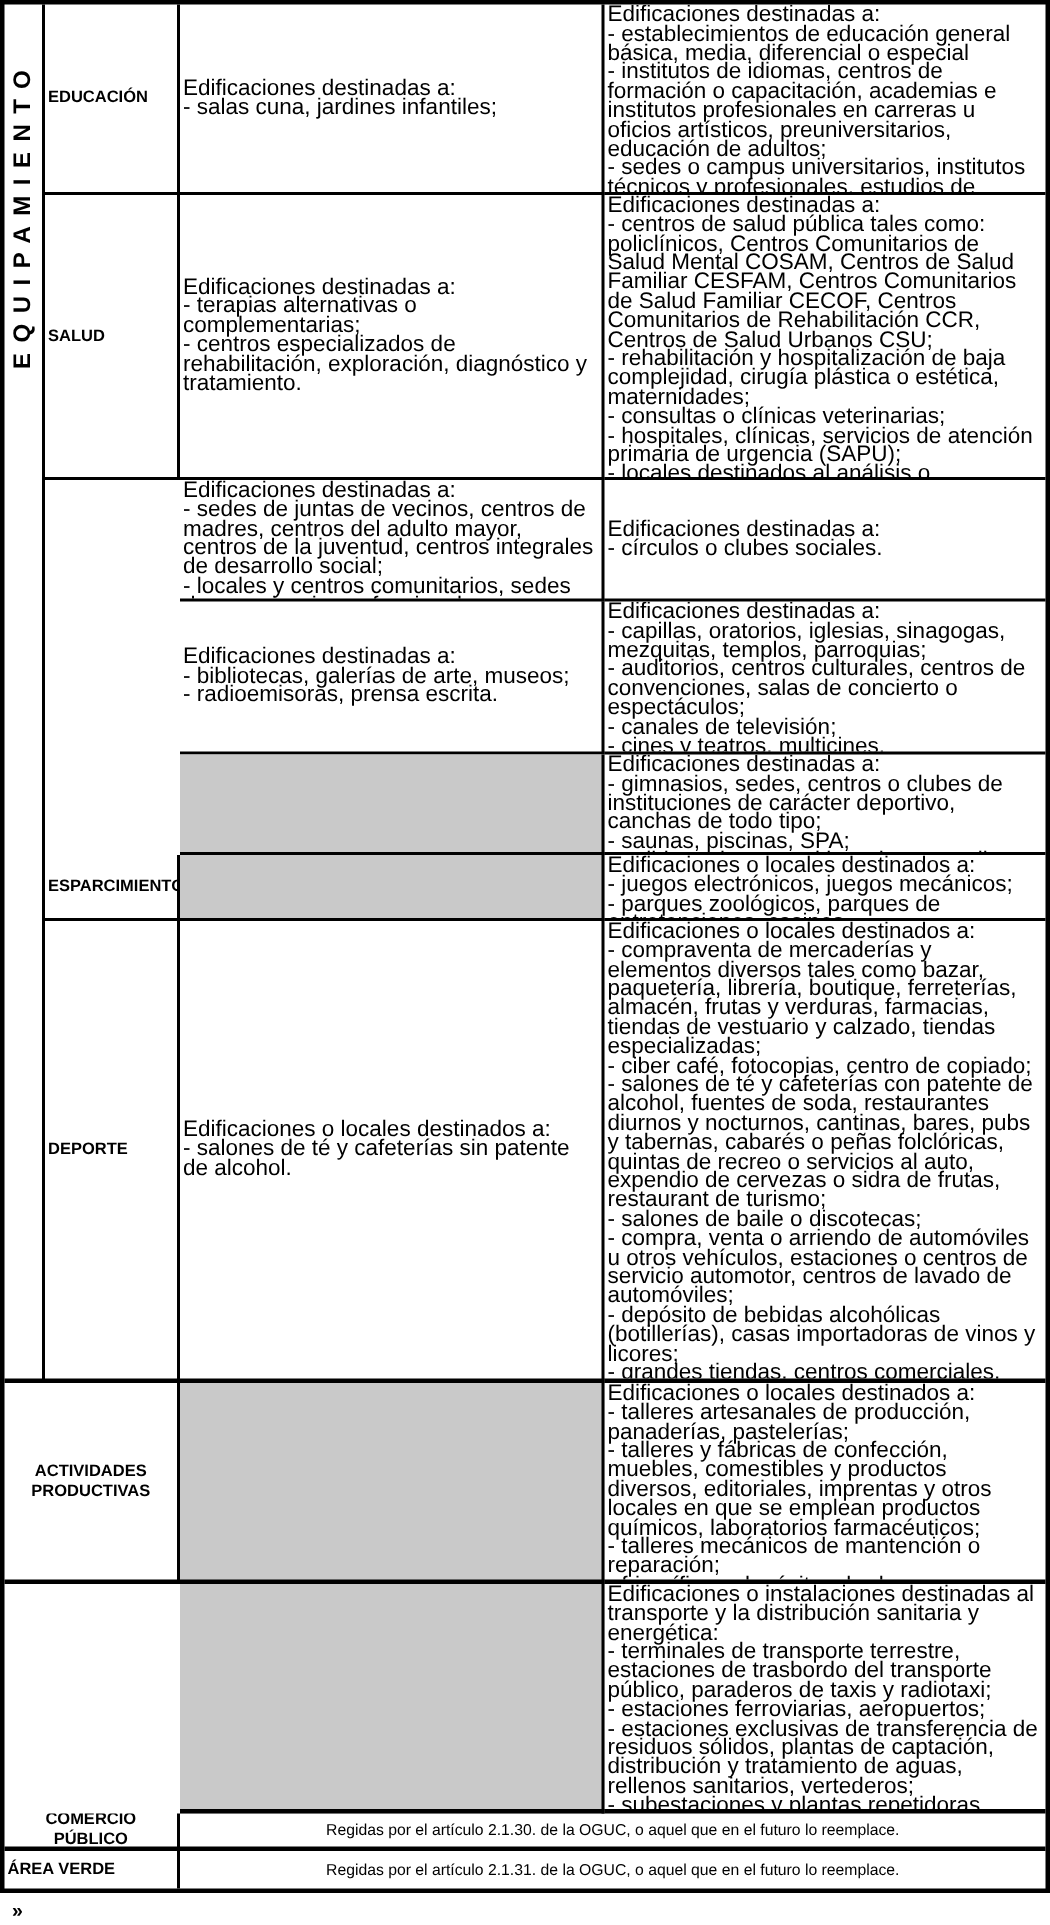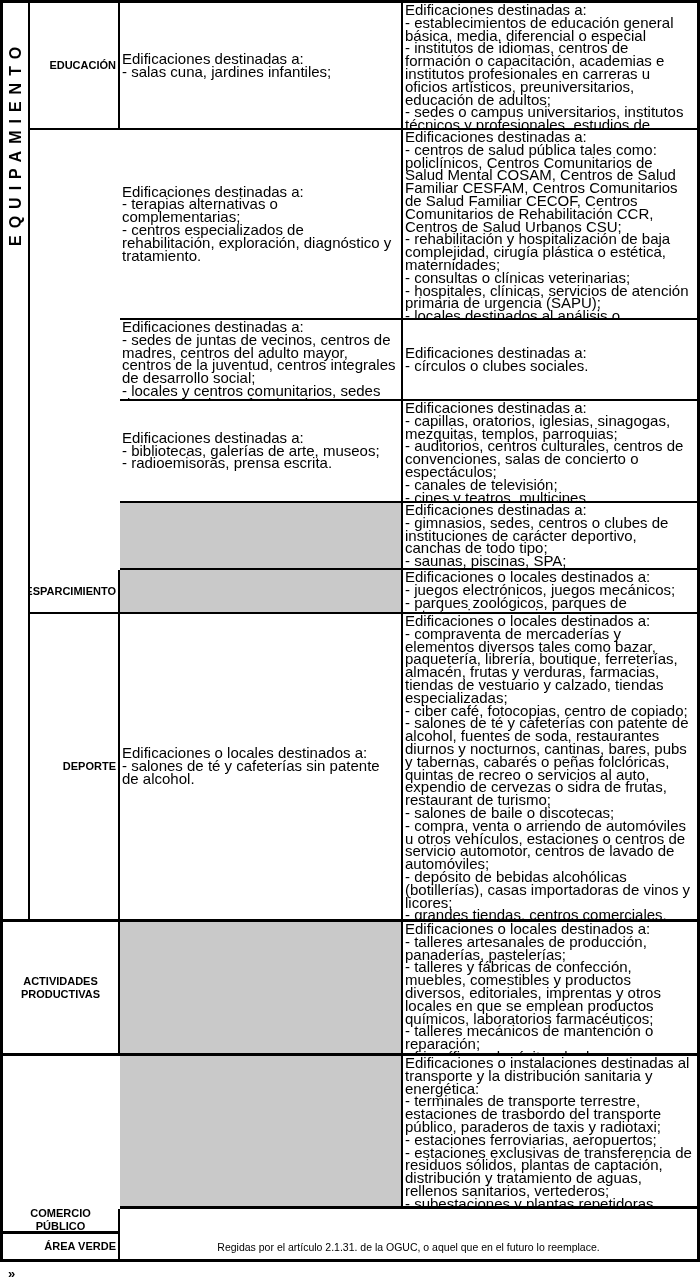--- a/index.html
+++ b/index.html
@@ -36,21 +36,21 @@
     left: 4px; top: 243px;
     transform: rotate(-90deg);
     transform-origin: 0 0;
     white-space: nowrap;
     font-weight: bold;
     font-size: 16px;
     letter-spacing: 7px;
   }
 
   .cat {
-    display: flex; align-items: center; justify-content: flex-end;
+    display: flex; align-items: center; justify-content: flex-start;
     text-align: center;
     font-weight: bold; font-size: 11px; line-height: 13px;
     padding: 1px 2px;
   }
   .txt {
     font-size: 15px; line-height: 12.8px;
     padding: 1px 3px 1px 2px;
     white-space: pre-line;
   }
   .txt.vcenter { display: flex; align-items: center; }
@@ -92,20 +92,23 @@
     <div class="cell txt vcenter c3 r1 br bb">
       <span>Edificaciones destinadas a:
 - salas cuna, jardines infantiles;</span>
     </div>
     <div class="cell txt c4 r1 bb">Edificaciones destinadas a:
 - establecimientos de educación general básica, media, diferencial o especial
 - institutos de idiomas, centros de formación o capacitación, academias e institutos profesionales en carreras u oficios artísticos, preuniversitarios, educación de adultos;
 - sedes o campus universitarios, institutos técnicos y profesionales, estudios de postgrado;
 - centros de rehabilitación conductual.</div>
 
+    <div class="cell cat c2 r2 br bb">
+      <span>SALUD</span>
+    </div>
     <div class="cell txt vcenter c3 r2 br bb">
       <span>Edificaciones destinadas a:
 - terapias alternativas o complementarias;
 - centros especializados de rehabilitación, exploración, diagnóstico y tratamiento.</span>
     </div>
     <div class="cell txt c4 r2 bb">Edificaciones destinadas a:
 - centros de salud pública tales como: policlínicos, Centros Comunitarios de Salud Mental COSAM, Centros de Salud Familiar CESFAM, Centros Comunitarios de Salud Familiar CECOF,  Centros Comunitarios de Rehabilitación CCR, Centros de Salud Urbanos CSU;
 - rehabilitación y hospitalización de baja complejidad, cirugía plástica o estética, maternidades;
 - consultas o clínicas veterinarias;
 - hospitales, clínicas, servicios de atención primaria de urgencia (SAPU);
@@ -175,20 +178,23 @@
     <div class="cell txt c3 r9 br bb-thick shaded"></div>
     <div class="cell txt c4 r9 bb-thick">Edificaciones o instalaciones destinadas al transporte y la distribución sanitaria y energética:
 - terminales de transporte terrestre, estaciones de trasbordo del transporte público, paraderos de taxis y radiotaxi;
 - estaciones ferroviarias, aeropuertos;
 - estaciones exclusivas de transferencia de residuos sólidos, plantas de captación, distribución y tratamiento de aguas, rellenos sanitarios, vertederos;
 - subestaciones y plantas repetidoras, central de generación o distribución de energía, de gas o telecomunicaciones, gasoductos.</div>
 
     <div class="cell cat c12 r10 br bb-thick">
       <span>COMERCIO PÚBLICO</span>
     </div>
+    <div class="cell footer-text c34 r10 bb-thick">
+      <span>Regidas por el artículo 2.1.30. de la OGUC, o aquel que en el futuro lo reemplace.</span>
+    </div>
 
     <div class="cell cat c12 r11 br">
       <span>ÁREA VERDE</span>
     </div>
     <div class="cell footer-text c34 r11">
       <span>Regidas por el artículo 2.1.31. de la OGUC, o aquel que en el futuro lo reemplace.</span>
     </div>
 
   </div>
 

